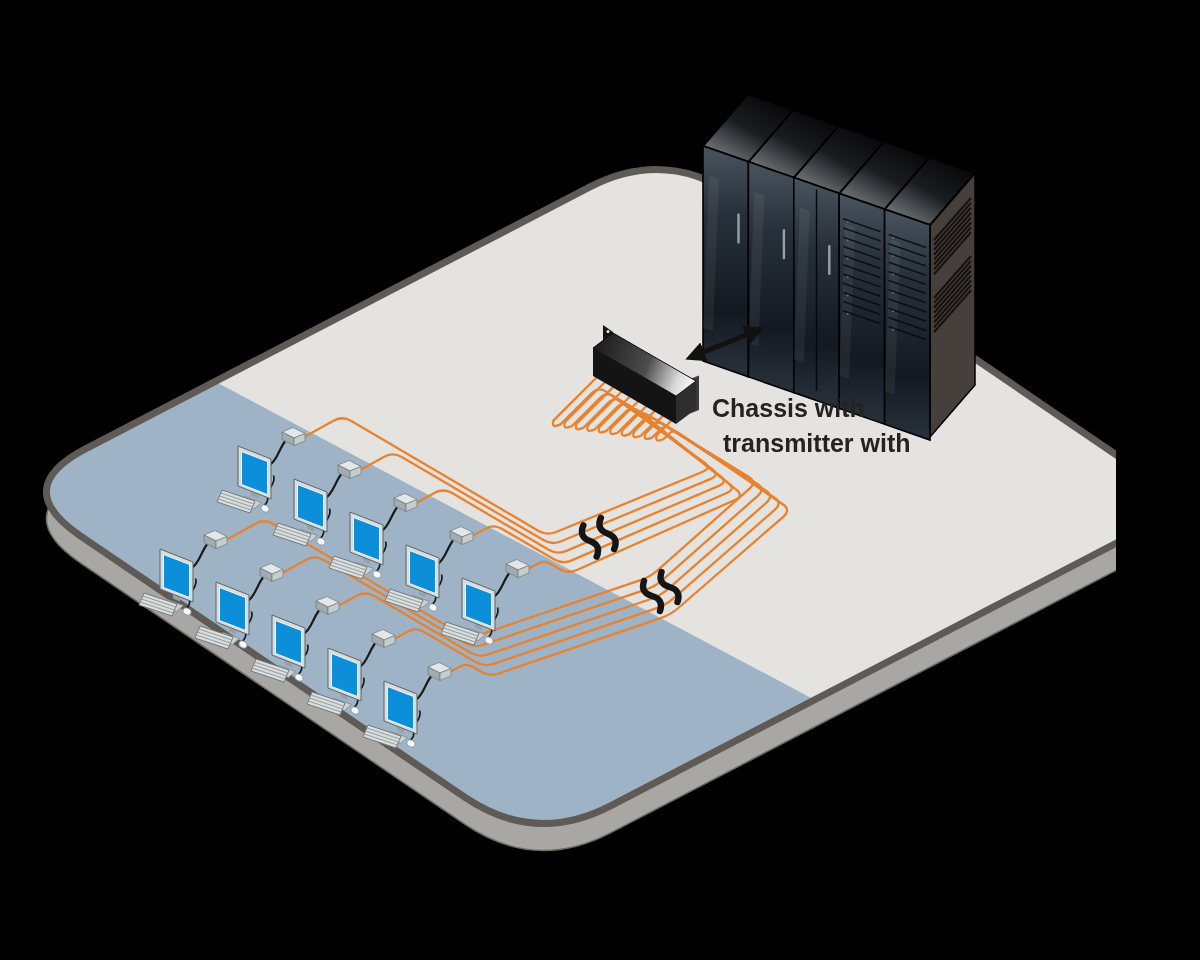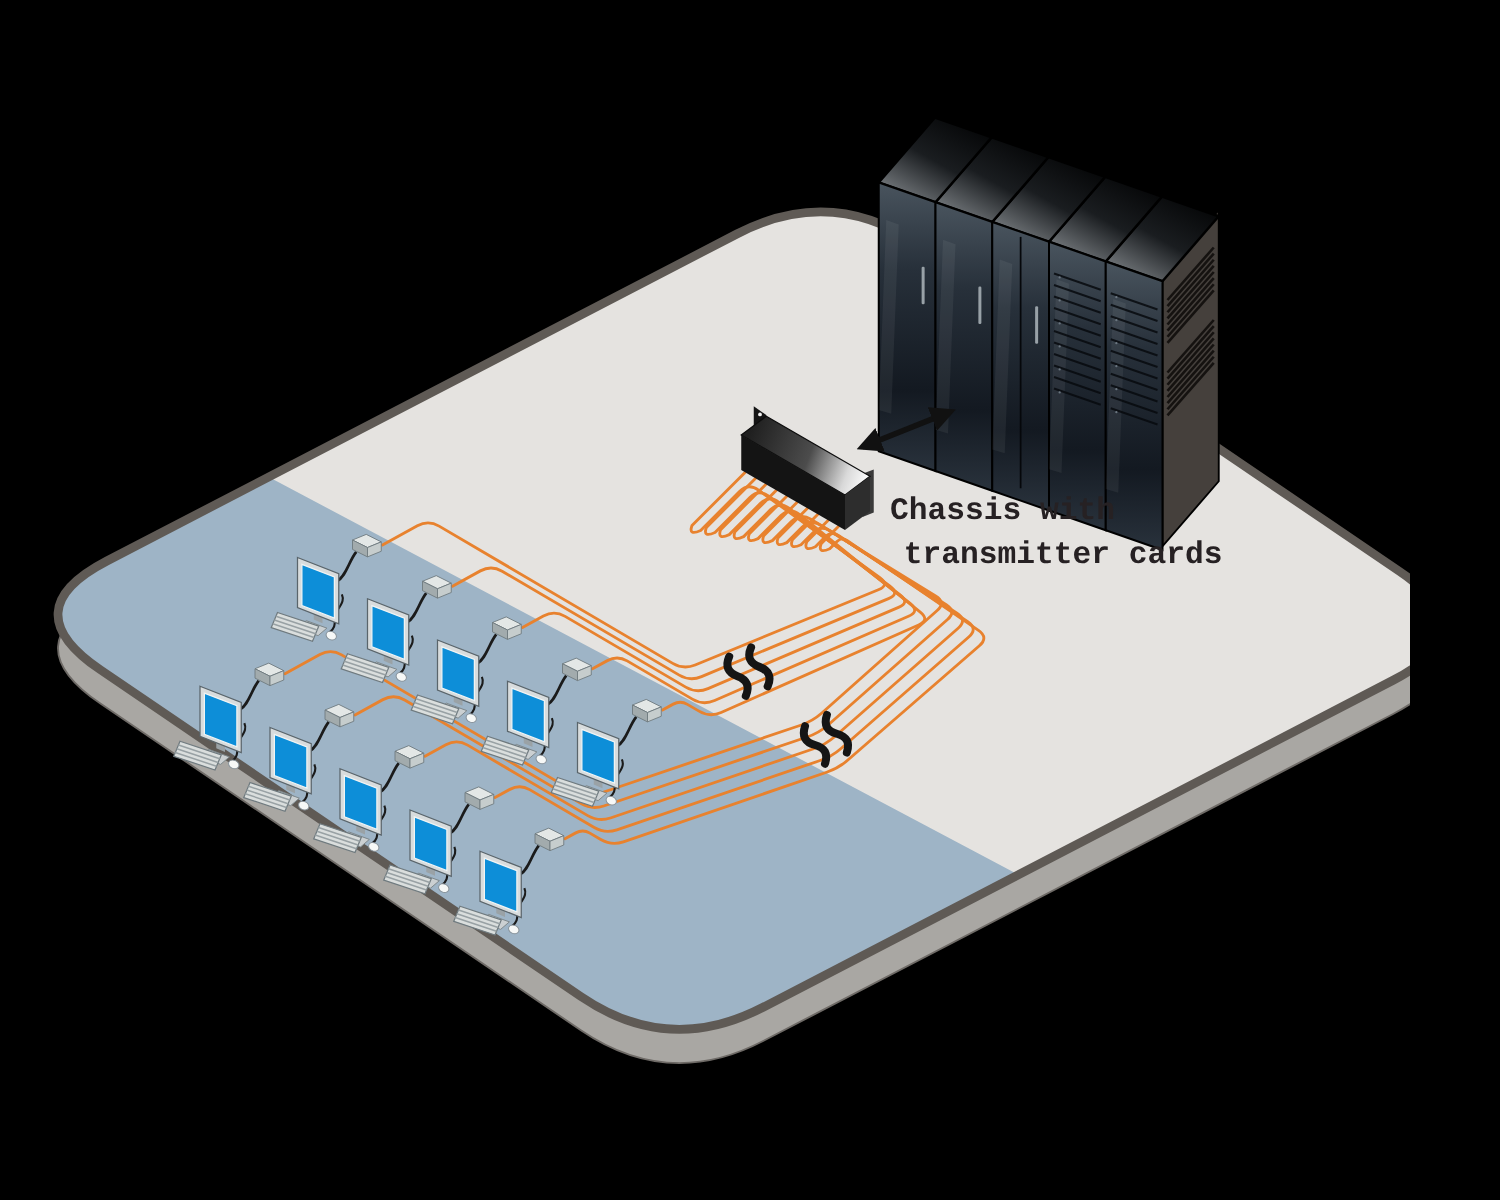--- a/index.html
+++ b/index.html
@@ -1,17 +1,17 @@
 <!DOCTYPE html>
 <html style="--background: #000000; --floor-gray: #E5E3E0; --floor-blue: #9EB4C6; --platform-rim: #5F5A55; --platform-side: #A9A7A3; --cable-orange: #E8822E; --screen-blue: #0D8ED8; --rack-dark: #1A222B; --chassis-black: #141414; --text: #262123;"><head>
 <meta charset="utf-8">
 <style>
   html,body{margin:0;padding:0;background:#000;}
   .stage{position:relative;width:1116px;height:960px;background:var(--background,#000);overflow:hidden;
-         font-family:Liberation Mono, monospace;padding-left:12px;}
+         font-family:Liberation Sans, sans-serif;}
   svg{position:absolute;left:0;top:0;}
   .label{position:absolute;font-weight:bold;color:var(--text,#262123);white-space:nowrap;}
   #chassis-label{left:712px;top:391px;font-size:25px;line-height:35px;}
   #chassis-label .l2{margin-left:11px;}
   #receivers-label{left:463px;top:681px;font-size:26px;line-height:37px;}
   .cable{fill:none;stroke:var(--cable-orange,#E8822E);stroke-width:2.3;stroke-linejoin:round;stroke-linecap:round;}
   .platform-top{fill:var(--floor-gray,#E5E3E0);}
   .platform-rim{fill:none;stroke:var(--platform-rim,#5F5A55);stroke-width:7;}
   .platform-side{fill:var(--platform-side,#A9A7A3);stroke:#6e6a66;stroke-width:1.5;}
   .blue-zone{fill:var(--floor-blue,#9EB4C6);}
@@ -204,15 +204,15 @@
         <use href="#ws" transform="translate(160,549)" xlink:href="#ws"></use>
         <use href="#ws" transform="translate(216,582)" xlink:href="#ws"></use>
         <use href="#ws" transform="translate(272,615)" xlink:href="#ws"></use>
         <use href="#ws" transform="translate(328,648)" xlink:href="#ws"></use>
         <use href="#ws" transform="translate(384,681)" xlink:href="#ws"></use>
       </g>
 </svg>
 
 <div class="label" id="chassis-label">
   <div class="l1">Chassis with</div>
-  <div class="l2">transmitter cards</div>
+  <div class="l2">transmitter with</div>
 </div>
 </div>
 
 </body></html>

